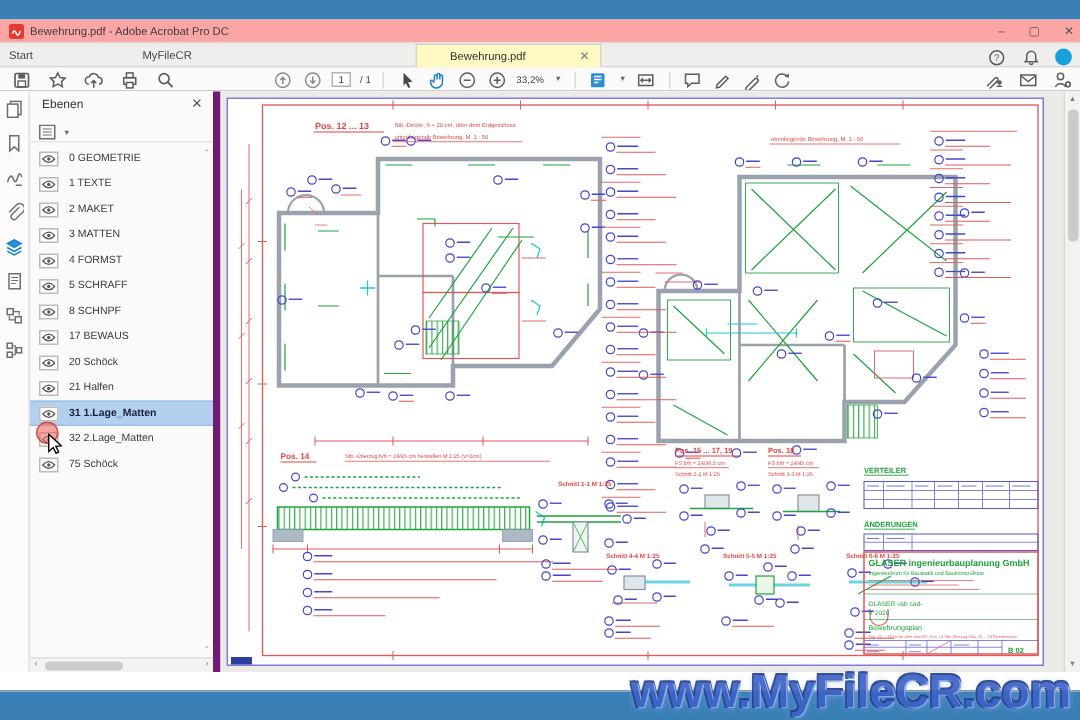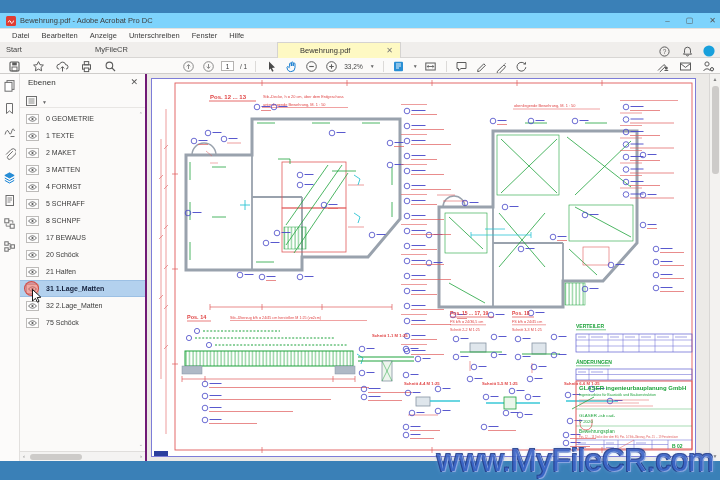--- a/index.html
+++ b/index.html
@@ -1,21 +1,21 @@
 <!DOCTYPE html>
 <html><head>
 <meta charset="utf-8">
 <style>
   *{margin:0;padding:0;box-sizing:border-box}
   html,body{width:720px;height:480px;overflow:hidden}
   body{position:relative;background:#3a80b7;font-family:"Liberation Sans",sans-serif;color:#333}
   svg{display:block}
   
   #window{position:absolute;left:0;top:13px;width:720px;height:448px;background:#fff;border-bottom:1px solid #7d98ab}
-  #titlebar{position:relative;height:16px;background:#7dd3fc;border-bottom:1px solid #e3e1df;font-size:7.5px;line-height:16px}
+  #titlebar{position:relative;height:16px;background:#fca5a5;border-bottom:1px solid #e3e1df;font-size:7.5px;line-height:16px}
   #titlebar .ttl{position:absolute;left:20px;top:0;color:#3c3c3c}
   #pdficon{position:absolute;left:6px;top:3px}
   .winbtns{position:absolute;right:4px;top:0;display:flex;gap:16px;font-size:8px;color:#555}
   .winbtns span{cursor:default;line-height:16px}
   #menubar{height:13px;background:#fbfaf9;font-size:7.5px;display:flex;align-items:center;padding-left:6px}
   #menubar span{padding:0 6px;color:#3c3c3c}
   #tabbar{position:relative;height:16px;background:#f0eeec;border-bottom:1px solid #d8d6d4;font-size:7.5px}
   .tab-plain{position:absolute;top:0;line-height:16px;color:#444}
   #tab-start{left:6px}#tab-tools{left:95px}
   #tab-doc{position:absolute;left:277px;top:0;width:124px;height:16px;background:#fef9c3;border:1px solid #d5d3d1;border-bottom:none;line-height:15px}
@@ -29,21 +29,21 @@
   #tg-right{right:5px;gap:9px}
   .tbi{display:flex;align-items:center;justify-content:center;width:14px;height:14px}
   .tsep{width:1px;height:11px;background:#dcdad8;margin:0 2px}
   #pagebox{width:13px;height:10px;border:1px solid #b5b3b1;background:#fff;font-size:6.5px;text-align:center;line-height:9px;color:#333}
   .tlabel{font-size:6.5px;color:#444}
   .caret{font-size:5px;color:#666;margin-left:1px}
   
   #main{position:relative;height:387px;background:#fff}
   #navrail{position:absolute;left:0;top:0;bottom:0;width:20px;border-right:1px solid #e2e0de;background:#fcfbfa;display:flex;flex-direction:column;align-items:center;padding-top:5px;gap:10px}
   .rli{width:14px;height:13px;display:flex;align-items:center;justify-content:center}
-  #layers-panel{position:absolute;left:20px;top:0;bottom:0;width:127px;border-right:2px solid #701a75;background:#fbfaf9}
+  #layers-panel{position:absolute;left:20px;top:0;bottom:0;width:127px;border-right:5px solid #701a75;background:#fbfaf9}
   #lp-head{position:relative;height:20px}
   #lp-title{position:absolute;left:8px;top:4px;font-size:8px;color:#333}
   #lp-close{position:absolute;right:7px;top:3px;font-size:9px;color:#555}
   #lp-opts{position:absolute;left:6px;top:22px;display:flex;align-items:center;gap:2px}
   #lp-divider{position:absolute;left:0;right:0;top:33px;height:1px;background:#e8e6e4}
   #lp-list{position:absolute;left:0;top:36px;right:0}
   .lrow{position:relative;height:17px;display:flex;align-items:center;padding-left:6px}
   .lrow .eyebox{width:13px;height:10px;border:1px solid #bdbbb9;background:#fdfdfd;display:flex;align-items:center;justify-content:center;flex:none}
   .lrow .lname{margin-left:7px;font-size:7px;color:#3a3a3a;white-space:nowrap}
   .lrow.sel{background:#b3d1ee;border-top:1px solid #9cc0e4;border-bottom:1px solid #9cc0e4}
@@ -51,21 +51,21 @@
   .scrhint{position:absolute;right:2px;font-size:5px;color:#9a9a9a}
   #lp-hscroll{position:absolute;left:0;right:0;bottom:0;height:10px;background:#f4f3f2;border-top:1px solid #e0dedc}
   #lp-hscroll .arr{position:absolute;top:1px;font-size:6px;color:#808080}
   #lp-hthumb{position:absolute;left:10px;top:2px;width:52px;height:6px;background:#cdcbc9;border-radius:3px}
   #docpane{position:absolute;left:147px;right:0;top:0;bottom:0;background:#eceae7}
   #page{position:absolute;left:4px;top:4px;width:545px;height:379px;background:#fff;border:1px solid #7d7dd8}
   #vscroll{position:absolute;right:0;top:0;bottom:0;width:11px;background:#f3f2f0;border-left:1px solid #d9d7d5}
   #vscroll .arr{position:absolute;left:0;right:0;text-align:center;font-size:5px;color:#808080}
   #vthumb{position:absolute;left:2px;top:12px;width:7px;height:88px;background:#cdcbc9;border-radius:3px}
   
-  #watermark{position:absolute;right:6px;bottom:1px;font-size:31px;font-weight:normal;letter-spacing:0;color:#3b63c6;opacity:.92;
+  #watermark{position:absolute;right:6px;bottom:1px;font-size:31px;font-weight:bold;letter-spacing:0;color:#3b63c6;opacity:.92;
     text-shadow:1px 1px 0 #8fa9e4,-1px -1px 0 #27418f,1px -1px 0 #27418f,-1px 1px 0 #27418f,0 0 4px rgba(150,180,240,.9);z-index:50}
   #clickring{position:absolute;left:24px;top:281px;width:15px;height:15px;border-radius:50%;background:rgba(234,96,90,.55);border:1.5px solid rgba(210,66,60,.9);z-index:60}
   #cursor{position:absolute;left:32px;top:289px;z-index:61}
 </style>
 </head>
 <body>
 
 <div id="window">
 
   <div id="titlebar">
@@ -76,28 +76,20 @@
         </svg>
     </span>
     <span class="ttl">Bewehrung.pdf - Adobe Acrobat Pro DC</span>
     <div class="winbtns">
       <span>–</span>
       <span>▢</span>
       <span>✕</span>
     </div>
   </div>
 
-  <div id="menubar">
-    <span>Datei</span>
-    <span>Bearbeiten</span>
-    <span>Anzeige</span>
-    <span>Unterschreiben</span>
-    <span>Fenster</span>
-    <span>Hilfe</span>
-  </div>
 
   <div id="tabbar">
     <span id="tab-start" class="tab-plain">Start</span>
     <span id="tab-tools" class="tab-plain">MyFileCR</span>
     <div id="tab-doc">
       <span class="lbl">Bewehrung.pdf</span>
       <span class="cls">✕</span>
     </div>
     <div id="tabbar-right">
       <span class="tbi">

